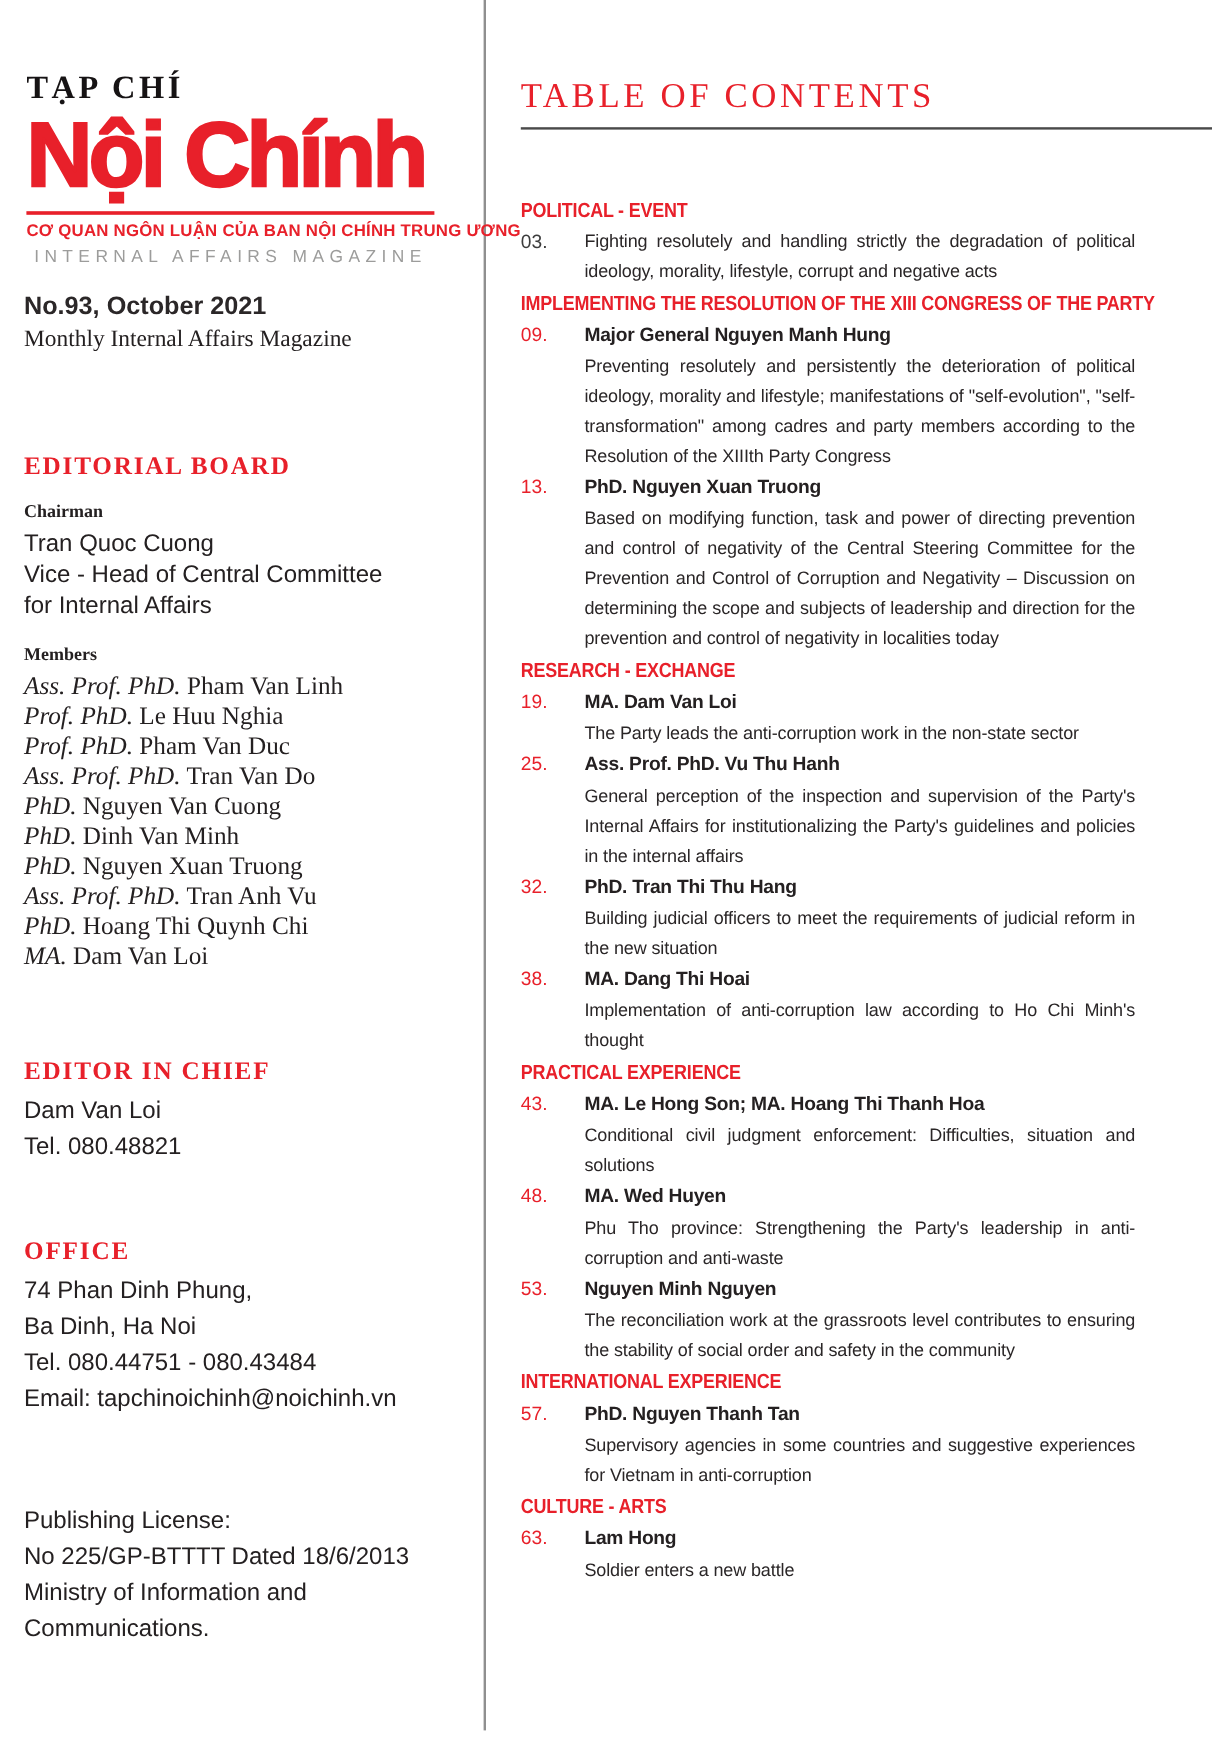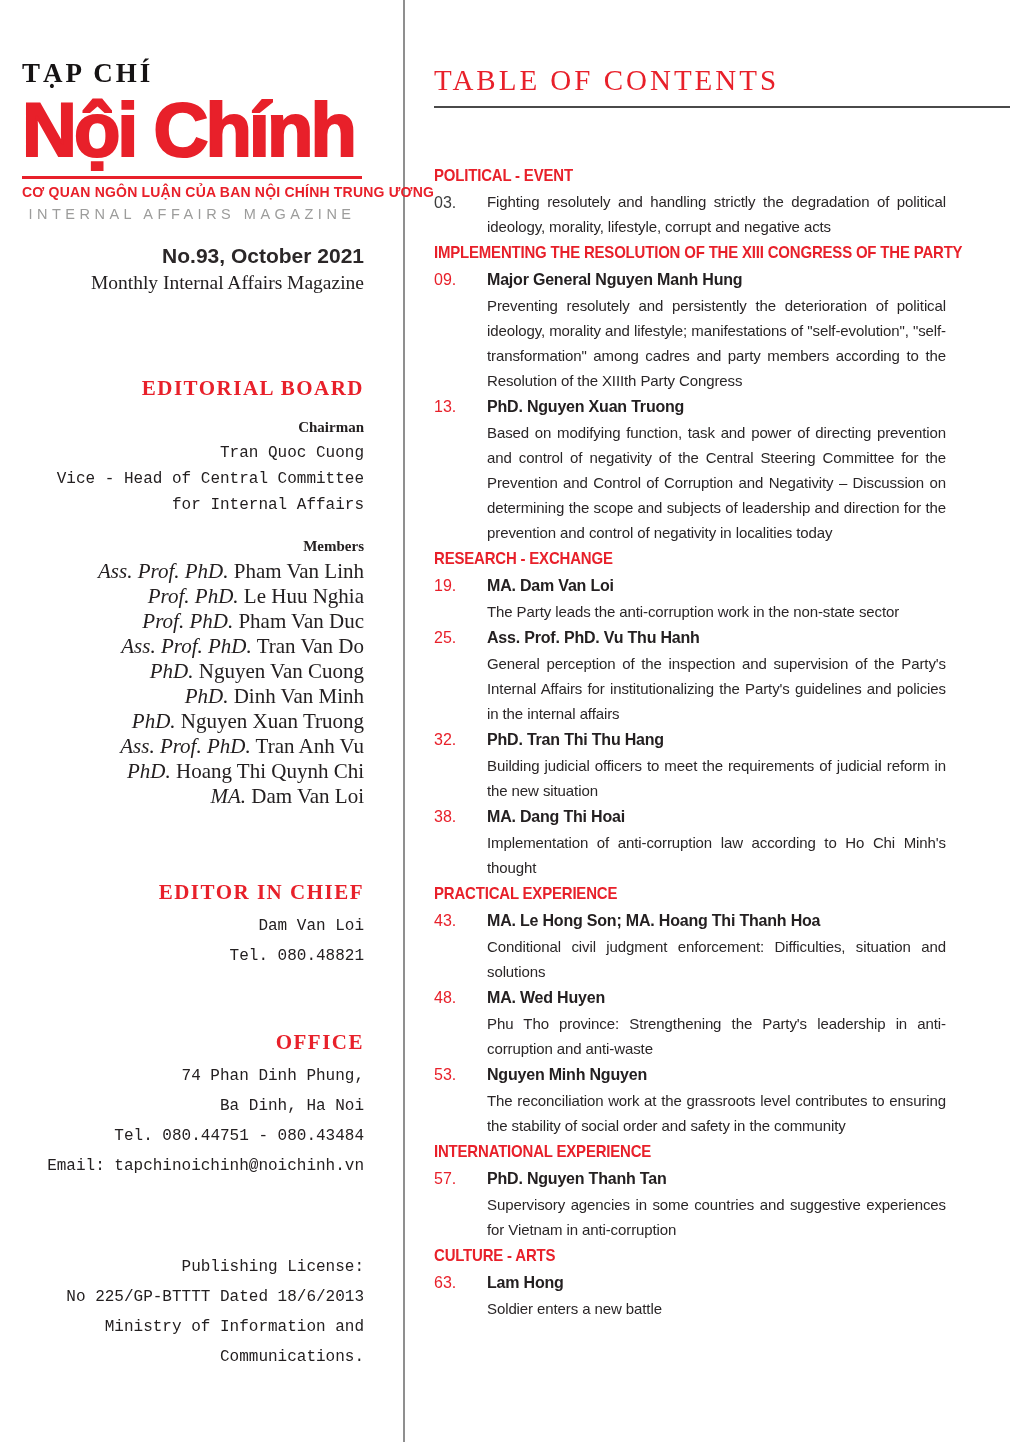--- a/index.html
+++ b/index.html
@@ -13,21 +13,21 @@
   html,body{margin:0;padding:0;}
   body{
     width:1024px;height:1449px;overflow:hidden;background:#fff;
     font-family:"Liberation Sans",sans-serif;color:var(--dark);
   }
   .page{position:relative;width:1024px;height:1062px;background:#fff;}
   .divider{position:absolute;left:403px;top:0;width:2px;height:1442px;background:var(--divider);}
 
   
   .sidebar{position:absolute;left:20px;top:0;width:344px;height:1449px;}
-  .sb-block{position:absolute;right:0;left:0;text-align:right;}
+  .sb-block{position:absolute;right:0;left:0;text-align:left;}
 
   .logo{position:absolute;top:58px;left:2px;width:340px;text-align:left;}
   .logo-tagline{
     font-family:"Liberation Serif",serif;font-weight:700;font-size:27px;
     letter-spacing:3px;color:#161314;
   }
   .logo-title{
     color:var(--red);font-weight:700;font-size:76px;line-height:1.02;
     letter-spacing:-3px;margin-top:2px;white-space:nowrap;
     -webkit-text-stroke:2.2px var(--red);
@@ -42,21 +42,21 @@
   }
 
   .issue{top:244px;}
   .issue-no{font-weight:700;font-size:21px;color:#2b2728;}
   .issue-sub{font-family:"Liberation Serif",serif;font-size:19.5px;margin-top:4px;}
 
   .red-heading{
     color:var(--red);font-family:"Liberation Serif",serif;font-weight:700;
     font-size:21px;letter-spacing:1.5px;
   }
-  .serif-line{font-family:Liberation Mono, monospace;font-size:16px;line-height:26px;}
+  .serif-line{font-family:Liberation Sans, sans-serif;font-size:20px;line-height:26px;}
   .serif-bold{font-family:"Liberation Serif",serif;font-weight:700;font-size:15px;}
 
   .board{top:376px;}
   .board .sub-label{margin-top:14px;line-height:25px;}
   .board .members-label{margin-top:16px;line-height:25px;}
   .member-line{font-family:Liberation Serif, serif;font-size:21px;line-height:25px;}
   .member-title{font-style:italic;}
 
   .eic{top:880px;}
   .eic .serif-line{line-height:30px;}

